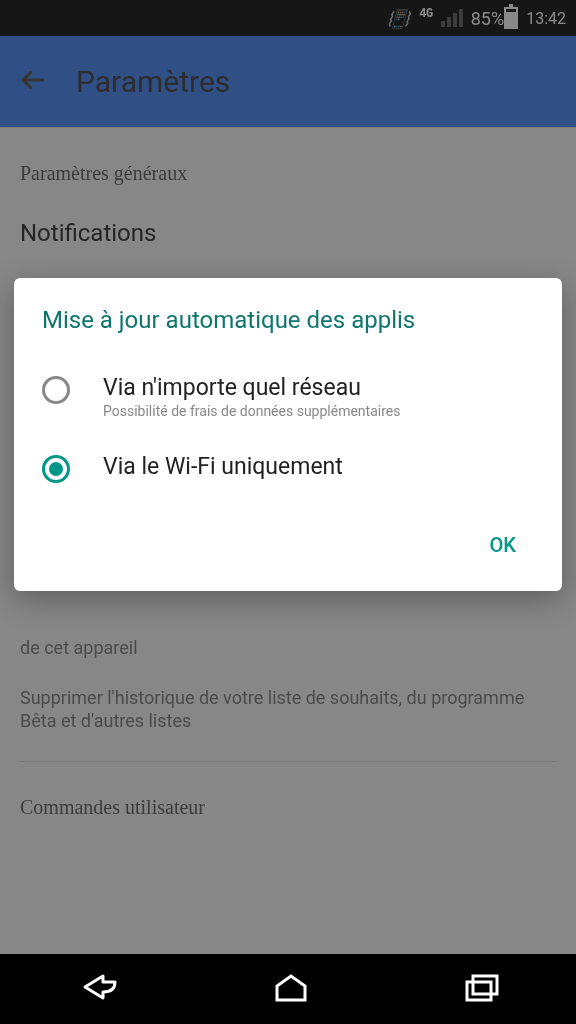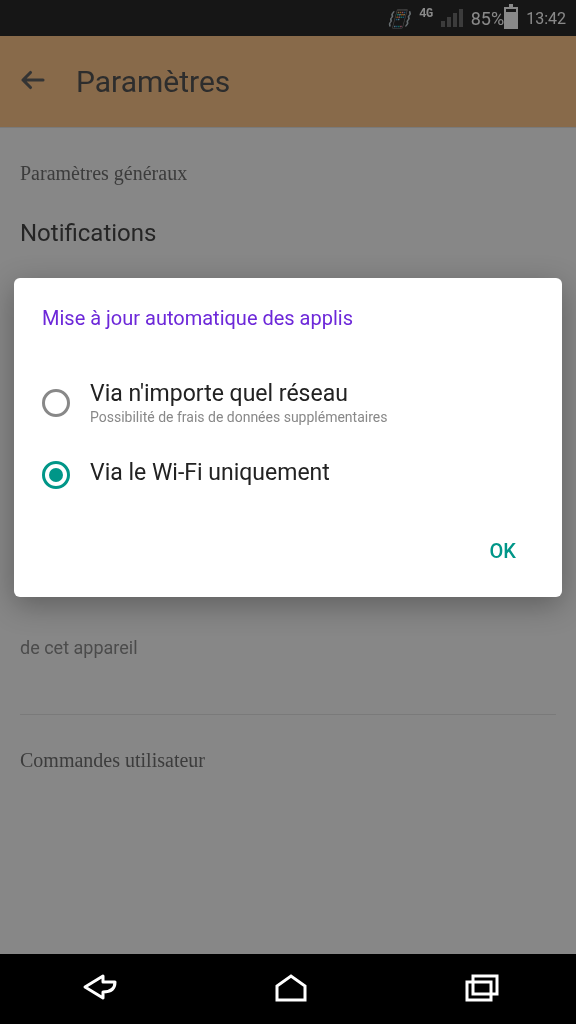--- a/index.html
+++ b/index.html
@@ -17,42 +17,42 @@
 .statusbar .sig span:nth-child(3){height:14px;} .statusbar .sig span:nth-child(4){height:18px;}
 .statusbar .fourg { font-size: 12px; font-weight: bold; letter-spacing: -0.5px; position: relative; top:-4px;font-family:Liberation Mono, monospace;}
 .statusbar .vib { transform: skewX(-15deg); display: inline-block; }
 .battery { display: flex; align-items: flex-end; }
 .battery-icon { width: 14px; height: 22px; border: 2px solid #fff; position: relative; display: inline-block; }
 .battery-icon::before { content: ""; position: absolute; top: -5px; left: 3px; width: 4px; height: 3px; background: #fff; }
 .battery-icon::after { content: ""; position: absolute; bottom: 0; left: 0; width: 100%; height: 85%; background: #fff; }
 .clock { font-size: 16px; }
 
 .appbar {
-  height: 92px; background: #fdba74; display: flex; align-items: center; gap: 28px;
+  height: 92px; background: #3b82f6; display: flex; align-items: center; gap: 28px;
   padding: 0 18px; border-bottom: 1px solid #ddd;
 }
 .appbar .title { font-size: 30px; color: #333; }
 
 .content { position: relative; height: calc(1024px - 36px - 92px - 70px); overflow: hidden; }
 .section-cat { padding: 34px 20px 16px; font-size: 20px; color: #555; font-family: Liberation Serif, serif; }
 .section-head { padding: 18px 20px 10px; font-size: 24px; color: #222; }
 .row { padding: 14px 20px; }
 .row .lbl { font-size: 24px; color: #222; margin-bottom: 4px; }
 .row .sub { font-size: 18px; color: #777; line-height: 1.3; }
 .sep { height: 1px; background: #ddd; margin: 14px 20px; }
 .partial-sub { padding: 0 20px 14px; font-size: 18px; color: #777; }
 
 .scrim { position: absolute; inset: 0; background: rgba(40,40,40,0.55); }
 
 .dialog {
   position: absolute; left: 14px; right: 14px; top: 278px; background: #fff;
   border-radius: 6px; box-shadow: 0 8px 30px rgba(0,0,0,0.3); padding: 28px 28px 8px;
 }
-.dialog-title { font-size: 20px; color: #6d28d9; margin-bottom: 50px; }
-.opt { display: flex; align-items: center; gap: 20px; margin-bottom: 34px; }
+.dialog-title { font-size: 24px; color: #0f766e; margin-bottom: 40px; }
+.opt { display: flex; align-items: flex-start; gap: 33px; margin-bottom: 34px; }
 .radio {
   width: 28px; height: 28px; border: 3px solid #888; border-radius: 50%; flex-shrink: 0;
   position: relative; margin-top: 2px;
 }
 .radio.sel { border-color: #009688; }
 .radio.sel::after {
   content: ""; position: absolute; inset: 4px; background: #009688; border-radius: 50%;
 }
 .opt-txt .p { font-size: 23px; color: #222; line-height: 1.25; }
 .opt-txt .s { font-size: 14px; color: #888; margin-top: 0; }
@@ -96,20 +96,21 @@
   </div>
 
   <div class="content">
     <div class="section-cat">Paramètres généraux</div>
     <div class="section-head">Notifications</div>
 
     <div style="height:380px"></div>
 
     <div class="partial-sub">de cet appareil</div>
     <div class="row">
+      <div class="sub">Supprimer l'historique de votre liste de souhaits, du programme Bêta et d'autres listes</div>
     </div>
     <div class="sep"></div>
     <div class="section-cat" style="padding-top:20px">Commandes utilisateur</div>
   </div>
 
   <div class="scrim"></div>
 
   <div class="dialog">
     <div class="dialog-title">Mise à jour automatique des applis</div>
 

